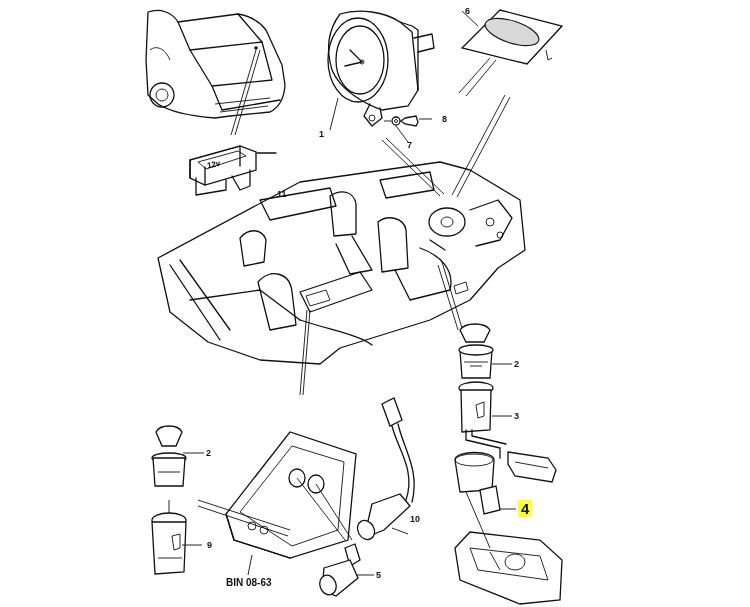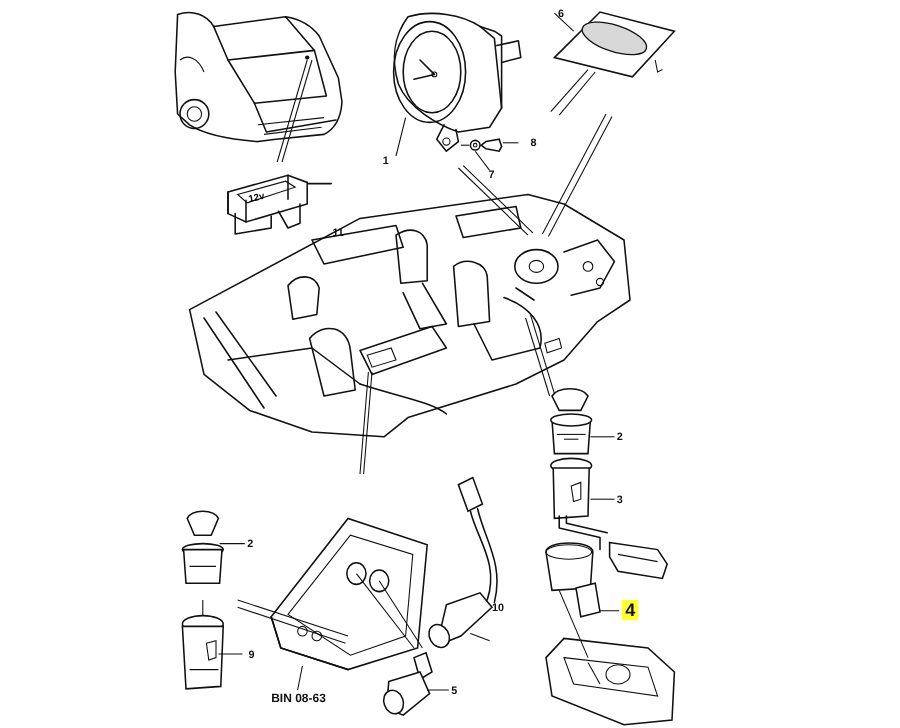--- a/index.html
+++ b/index.html
@@ -184,17 +184,17 @@
 <div class="lbl" style="left:319px;top:130px;">1</div>
 <div class="lbl" style="left:514px;top:360px;">2</div>
 <div class="lbl" style="left:206px;top:449px;">2</div>
 <div class="lbl" style="left:514px;top:412px;">3</div>
 <div class="lbl hl" style="left:518px;top:500px;">4</div>
 <div class="lbl" style="left:376px;top:571px;">5</div>
 <div class="lbl" style="left:465px;top:7px;">6</div>
 <div class="lbl" style="left:407px;top:141px;">7</div>
 <div class="lbl" style="left:442px;top:115px;">8</div>
 <div class="lbl" style="left:207px;top:541px;">9</div>
-<div class="lbl" style="left:410px;top:502px;text-align:center;">10</div>
+<div class="lbl" style="left:410px;top:515px;text-align:center;">10</div>
 <div class="lbl" style="left:277px;top:149px;margin-top:41px;">11</div>
 
 <div class="tag12" style="left:207px;top:160px;">12v</div>
 <div class="lbl caption" style="left:226px;top:578px;text-align:right;">BIN 08-63</div>
 
 </body></html>

